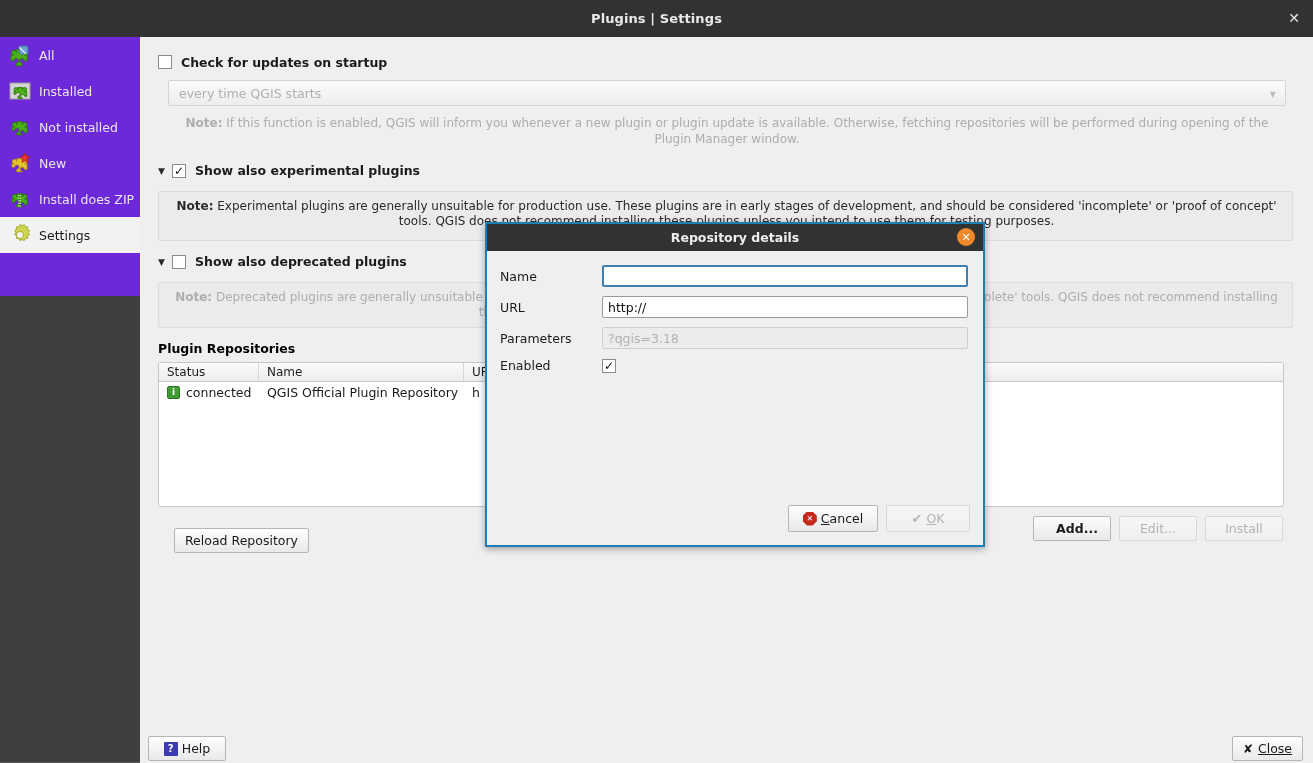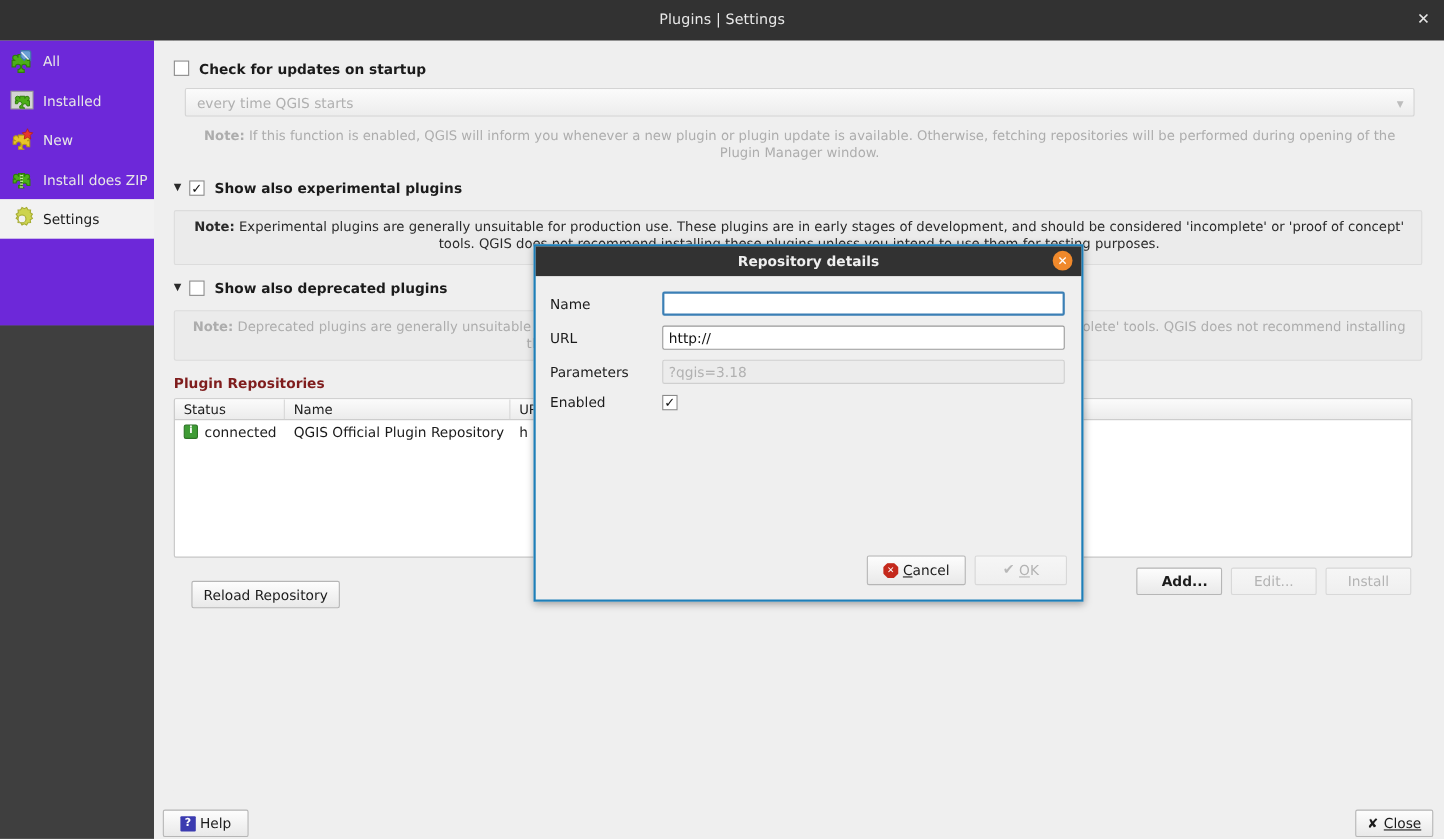--- a/index.html
+++ b/index.html
@@ -12,21 +12,21 @@
   }
   #app { position: relative; width: 1313px; height: 763px; background: #efefef; }
 
   
   .titlebar {
     position: absolute; left: 0; top: 0; width: 1313px; height: 37px;
     background: #323232;
     display: flex; align-items: center; justify-content: center;
   }
   .titlebar-text {
-    color: #e9e9e9; font-size: 13px; font-weight: normal;
+    color: #e9e9e9; font-size: 13px; font-weight: bold;
     letter-spacing: 0.1px;
   }
   .win-close {
     position: absolute; right: 6px; top: 6px; width: 26px; height: 24px;
     display: flex; align-items: center; justify-content: center;
     color: #e6e6e6; font-size: 14px; font-weight: bold; cursor: pointer;
   }
 
   
   .sidebar {
@@ -81,21 +81,21 @@
   .notebox b { font-weight: bold; }
 
   .combo {
     height: 26px; border: 1px solid #d4d4d4; border-radius: 2px;
     background: linear-gradient(#fbfbfb, #ededed);
     display: flex; align-items: center; padding-left: 10px;
     color: #b0b0b0; font-size: 12.5px; position: relative;
   }
   .combo .chev { position: absolute; right: 9px; top: 9px; color: #bdbdbd; font-size: 8px; }
 
-  .sect-title { font-weight: bold; font-size: 12.5px; color: #7f1d1d; }
+  .sect-title { font-weight: bold; font-size: 12.5px; color: #000000; }
 
   
   .table-wrap {
     border: 1px solid #c6c6c6; background: #fff; border-radius: 2px;
     overflow: hidden;
   }
   .thead { display: flex; height: 19px;
            background: linear-gradient(#fbfbfb, #ececec);
            border-bottom: 1px solid #c8c8c8; }
   .th { font-size: 12px; color: #1d1d1d; padding-left: 8px; line-height: 19px;
@@ -198,20 +198,28 @@
     <div class="side-item" style="position:relative;z-index:2">
       <span class="ico">
         <svg width="26" height="26" viewBox="0 0 26 26">
           <rect x="3" y="5" width="20" height="16" fill="#d4d4d4" stroke="#9a9a9a" stroke-width="1"></rect>
           <path d="M7 13.5 h2 a2 2 0 1 1 2-2 V9.5 h4.6 v2 a2 2 0 1 1 2 2 h2.2 v4.8 h-2.2 a2 2 0 1 0-2 2 h-4.6 v-2 a2 2 0 1 0-2-2 H7 z" fill="#4caf18" stroke="#2e7c0a" stroke-width="0.9"></path>
         </svg>
       </span>
       <span>Installed</span>
     </div>
 
+    <div class="side-item" style="position:relative;z-index:2">
+      <span class="ico">
+        <svg width="26" height="26" viewBox="0 0 26 26">
+          <path d="M5 13 h2.6 a2.3 2.3 0 1 1 2.3-2.3 V7.8 h5.4 v2.9 a2.3 2.3 0 1 1 2.3 2.3 h2.6 v5.6 h-2.6 a2.3 2.3 0 1 0-2.3 2.3 H9.9 v-2.3 a2.3 2.3 0 1 0-2.3-2.3 H5 z" fill="#4caf18" stroke="#2e7c0a" stroke-width="1"></path>
+        </svg>
+      </span>
+      <span>Not installed</span>
+    </div>
 
     <div class="side-item" style="position:relative;z-index:2">
       <span class="ico">
         <svg width="26" height="26" viewBox="0 0 26 26">
           <path d="M5 14 h2.6 a2.3 2.3 0 1 1 2.3-2.3 V8.8 h5.4 v2.9 a2.3 2.3 0 1 1 2.3 2.3 h2.4 v5.4 h-2.4 a2.3 2.3 0 1 0-2.3 2.3 H9.9 v-2.3 a2.3 2.3 0 1 0-2.3-2.3 H5 z" fill="#e8c52a" stroke="#b89812" stroke-width="1"></path>
           <path d="M18 3 l1.5 3.2 3.3 .5 -2.4 2.4 .6 3.3 -3-1.6 -3 1.6 .6-3.3 -2.4-2.4 3.3-.5 z" fill="#e8372b" stroke="#b21f16" stroke-width="0.7"></path>
         </svg>
       </span>
       <span>New</span>
     </div>

